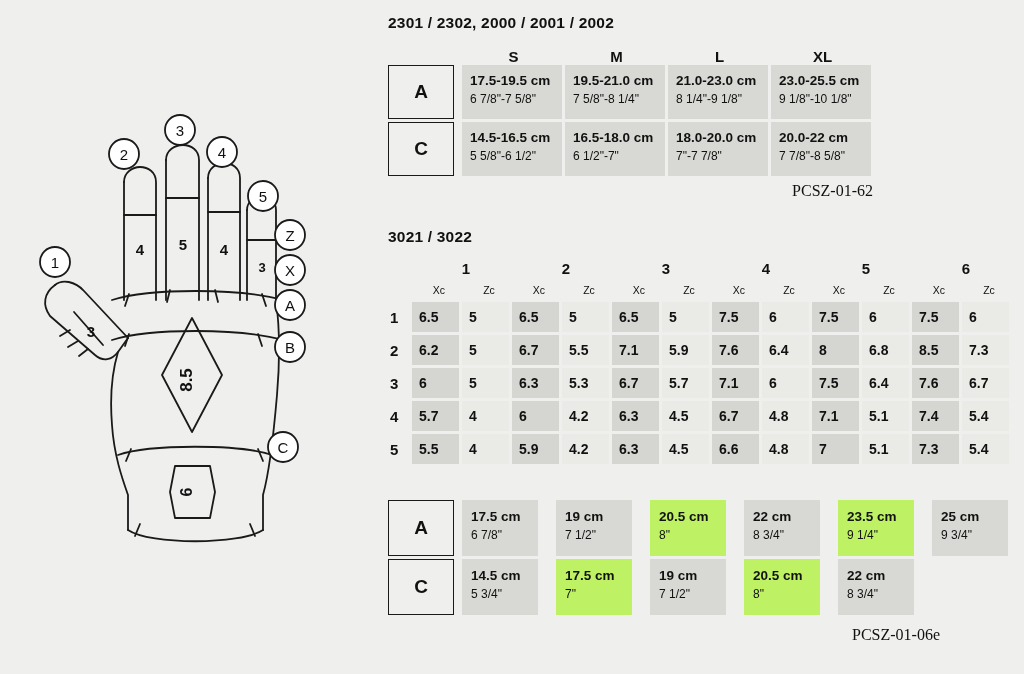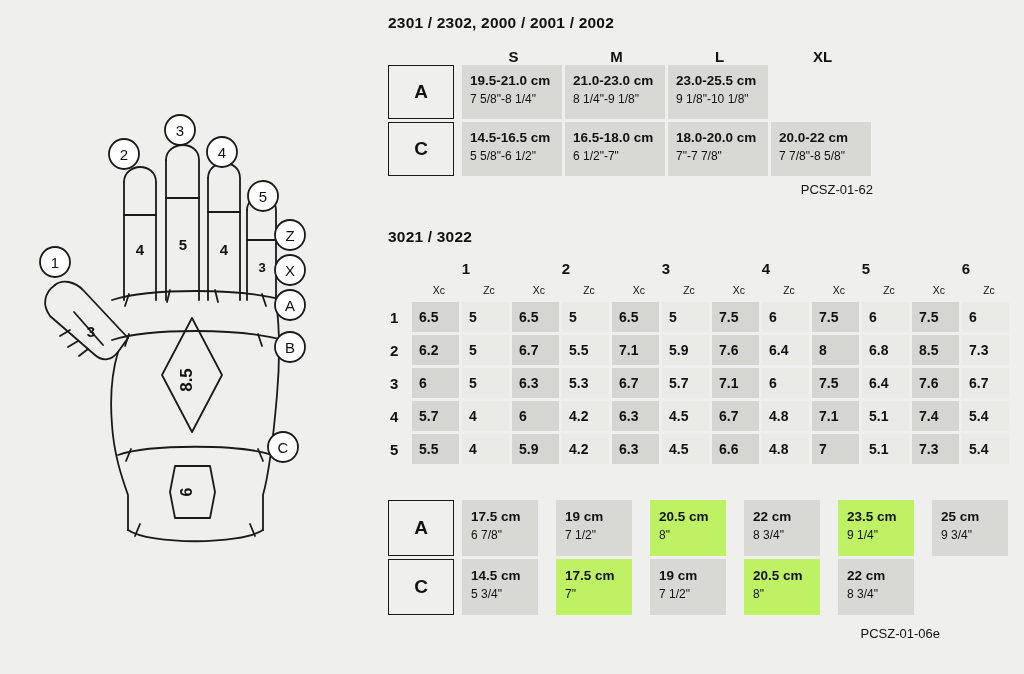--- a/index.html
+++ b/index.html
@@ -85,23 +85,24 @@
     line-height: 16px;
     white-space: nowrap;
   }
   .t1-cell .small {
     font-size: 12px;
     line-height: 16px;
     margin-top: 2px;
     white-space: nowrap;
   }
   .code-line {
-    font-size: 13px;
+    font-size: 16px;
     text-align: right;
     color: #111;
+    font-family: Liberation Serif, serif;
   }
 
   
   #table2-wrap { position: absolute; left: 6px; top: 228px; width: 640px; }
 
   #t2-groupheads {
     position: relative;
     height: 24px;
     margin-top: 14px;
     margin-left: 28px;
@@ -294,20 +295,24 @@
     <div id="table1-head">
       <div class="h">S</div>
       <div class="h">M</div>
       <div class="h">L</div>
       <div class="h">XL</div>
     </div>
 
     <div class="t1-row">
       <div class="t1-label">A</div>
       <div class="t1-gap"></div>
+      <div class="t1-cell">
+        <div class="big">17.5-19.5 cm</div>
+        <div class="small">6 7/8"-7 5/8"</div>
+      </div>
       <div class="t1-cell">
         <div class="big">19.5-21.0 cm</div>
         <div class="small">7 5/8"-8 1/4"</div>
       </div>
       <div class="t1-cell">
         <div class="big">21.0-23.0 cm</div>
         <div class="small">8 1/4"-9 1/8"</div>
       </div>
       <div class="t1-cell">
         <div class="big">23.0-25.5 cm</div>

